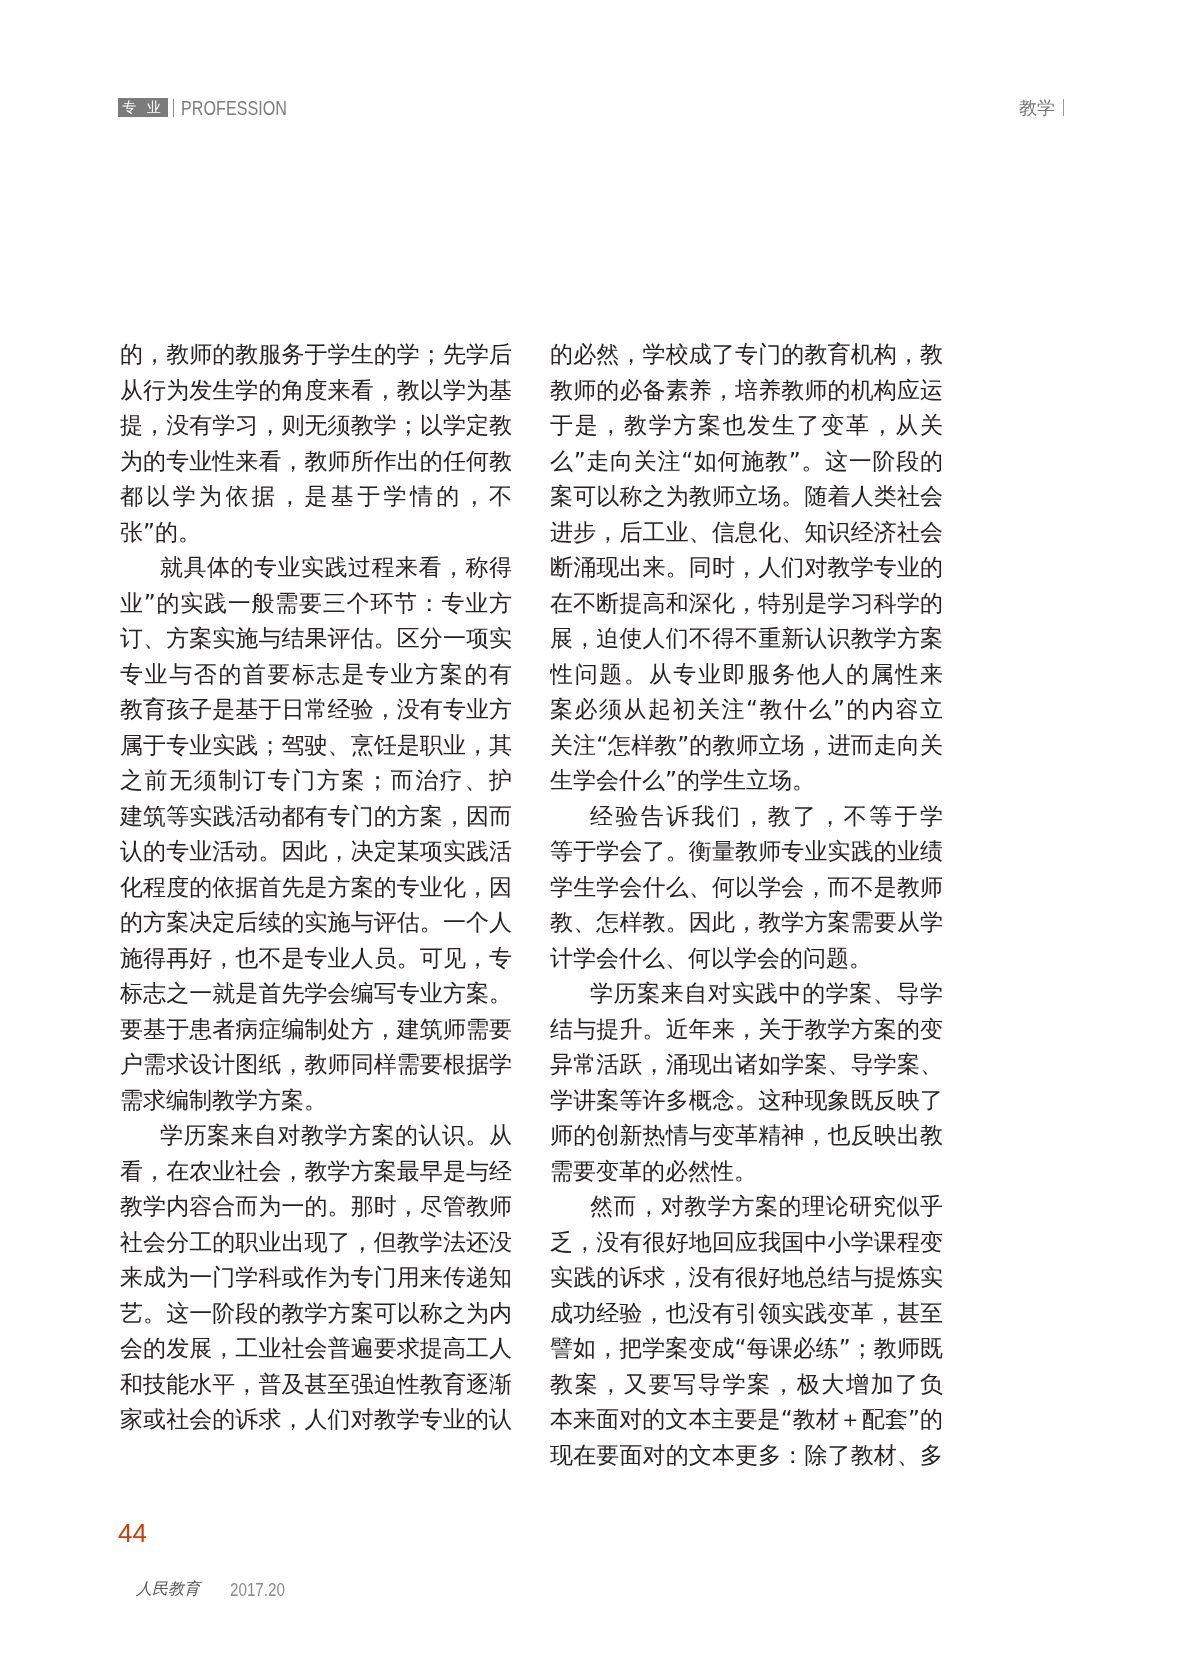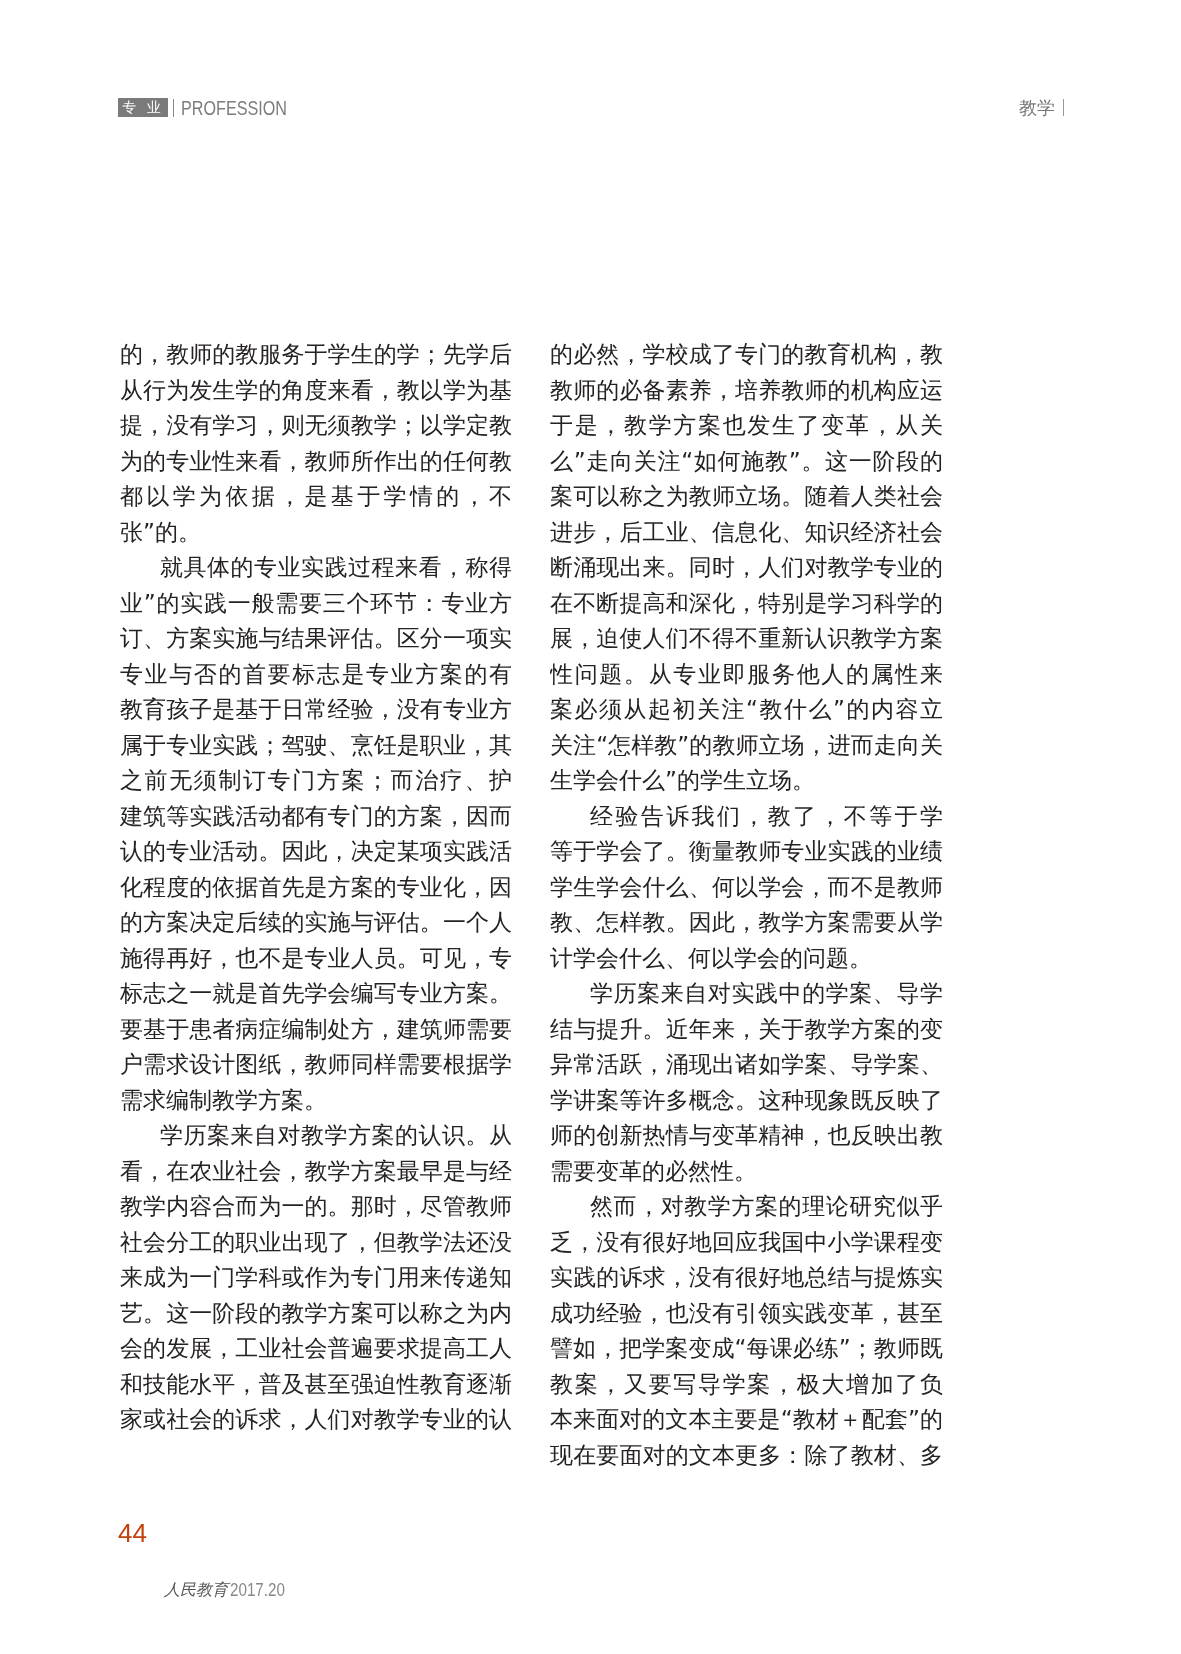--- a/index.html
+++ b/index.html
@@ -34,21 +34,21 @@
     }
     .ln.ind { text-indent:40px; }
     .ln.end { text-align-last:left; }
 
     
     .ftr-page {
       position:absolute; left:118px; top:1521px; font-family:"Liberation Sans", sans-serif;
       font-size:26px; line-height:24px; color:#c2410c;
     }
     .ftr-mag {
-      position:absolute; left:164px; top:1580px; font-family:Liberation Sans, sans-serif;
+      position:absolute; left:136px; top:1580px; font-family:Liberation Mono, monospace;
       font-size:16px; line-height:20px; color:#555555; font-style:italic; letter-spacing:0px;
     }
     .ftr-issue {
       position:absolute; left:230px; top:1579px; font-family:"Liberation Sans", sans-serif;
       font-size:19px; line-height:22px; color:#888888; white-space:nowrap;
       transform:scaleX(0.8); transform-origin:left center;
     }
   </style>
 </head>
 <body>

